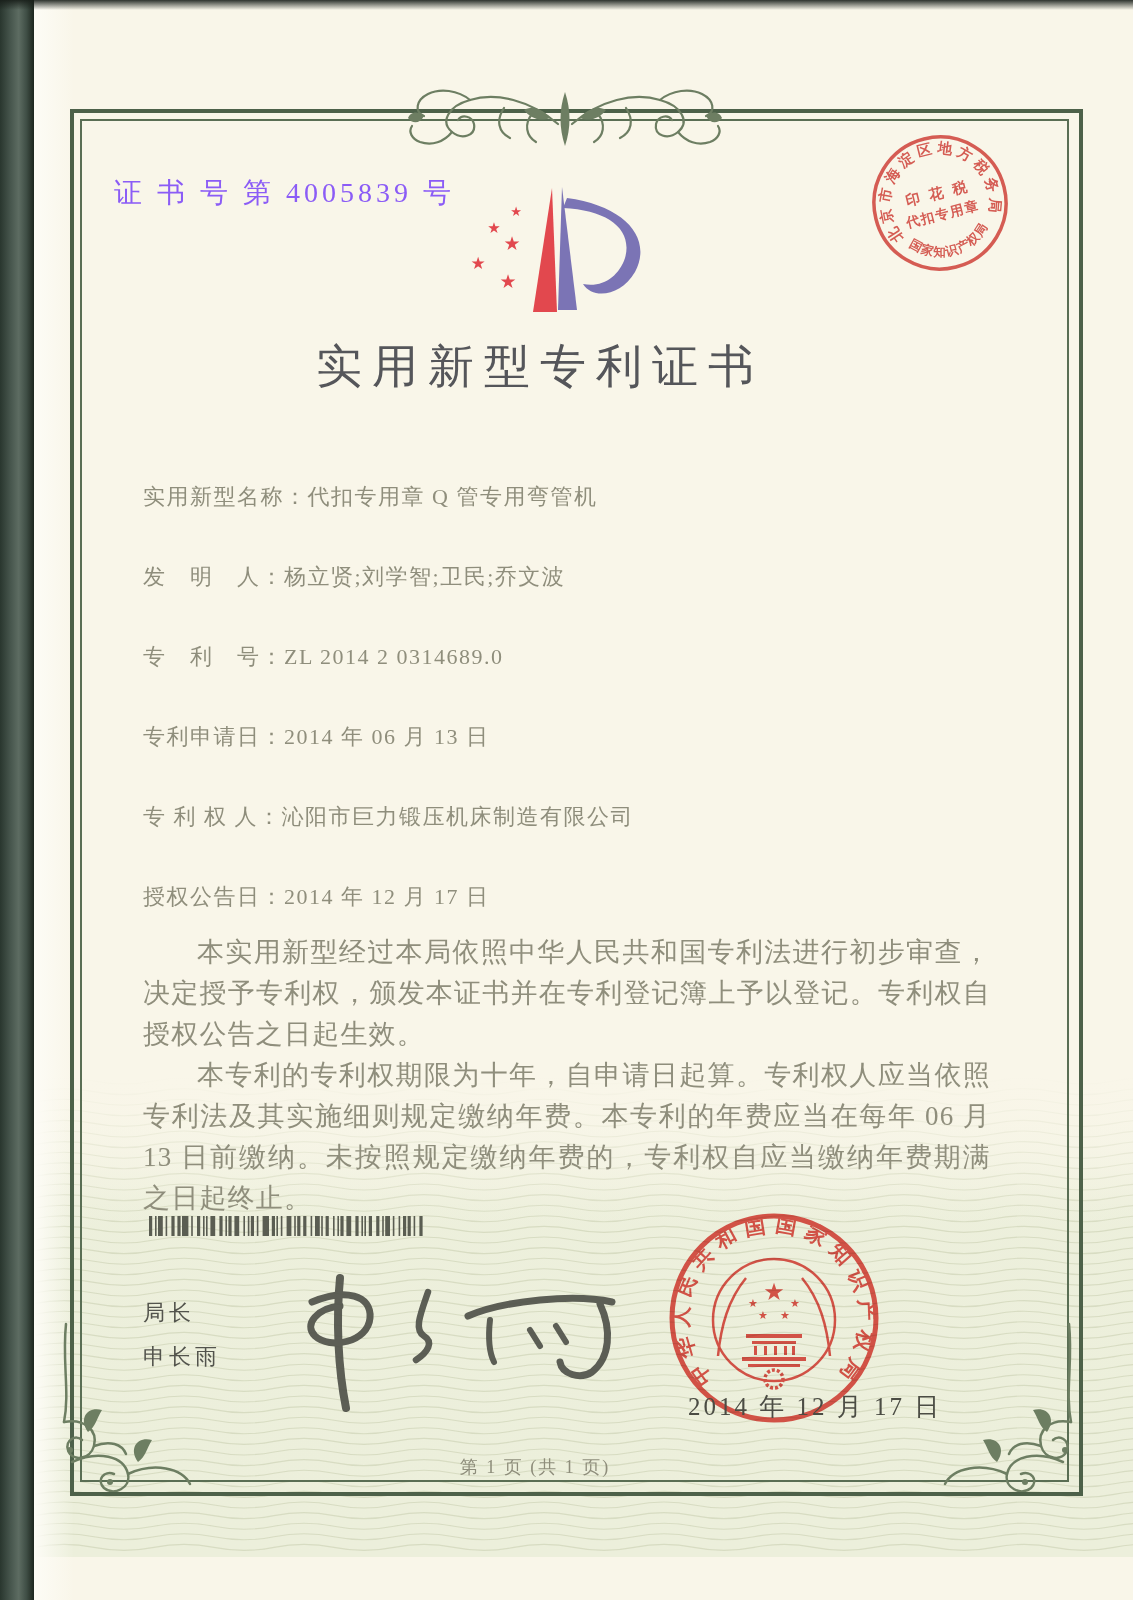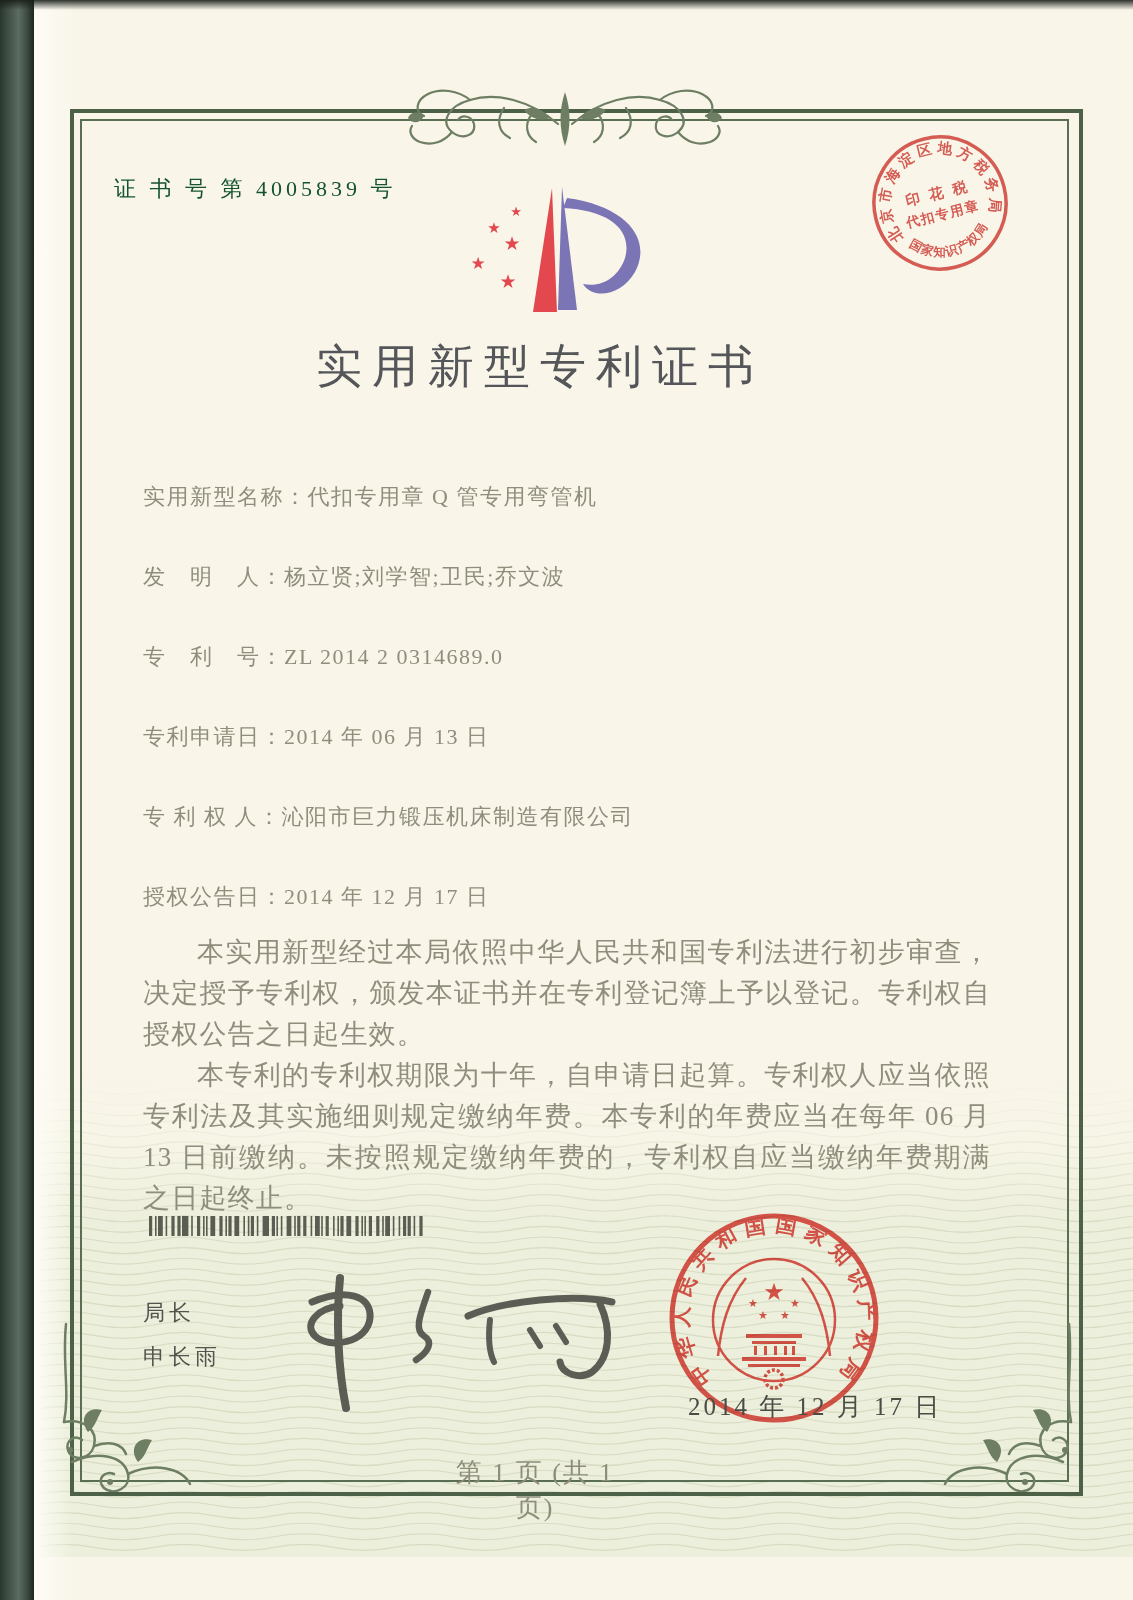--- a/index.html
+++ b/index.html
@@ -15,32 +15,32 @@
     background:linear-gradient(90deg,#fdfcf6,rgba(253,252,246,0));}
   
   .tint{left:34px;top:1075px;width:1099px;height:482px;z-index:1;
     background:linear-gradient(180deg,rgba(236,239,219,0) 0%,rgba(236,239,219,.95) 130px,#ecefdb 100%);}
   .tint .fade{left:0;top:0;width:100%;height:150px;
     background:linear-gradient(180deg,#f9f6e9 0%,rgba(249,246,233,0) 100%);}
   
   .frame-outer{left:70px;top:109px;width:1005px;height:1379px;border:4px solid #4d6149;z-index:2;}
   .frame-inner{left:80px;top:119px;width:985px;height:1359px;border:2px solid #5a6e54;z-index:2;}
   
-  .cert-no{left:114px;top:174px;font-size:22px;letter-spacing:4px;color:#14532d;z-index:5;}
+  .cert-no{left:114px;top:174px;font-size:28px;letter-spacing:4px;color:#8b5cf6;z-index:5;}
   .title{left:70px;top:336px;width:940px;text-align:center;font-size:46px;font-weight:normal;
     letter-spacing:10px;color:#55565a;z-index:5;}
   .fields{left:143px;top:482px;z-index:5;}
   .field-row{height:80px;font-size:22px;letter-spacing:1.5px;color:#8f8e7c;white-space:nowrap;}
   .paras{left:143px;top:932px;width:848px;z-index:5;font-size:27px;line-height:41px;
     letter-spacing:1.2px;color:#8f8e7c;text-align:justify;}
   .paras p{margin:0;text-indent:2em;}
   .signer{left:143px;top:1298px;z-index:5;font-size:22px;color:#53544d;letter-spacing:4px;}
   .signer div{height:44px;}
   .issue-date{left:688px;top:1390px;font-size:25px;letter-spacing:3px;color:#4b4c44;z-index:8;}
-  .footer{left:440px;top:1455px;width:190px;text-align:center;font-size:26px;
+  .footer{left:440px;top:1455px;width:190px;text-align:center;font-size:18px;
     letter-spacing:2px;color:#8e8d7b;z-index:5;}
   .stamp{mix-blend-mode:multiply;opacity:.93;z-index:6;}
   .logo{left:455px;top:178px;z-index:5;}
   svg text{font-family:"Liberation Serif",serif;}
   .sig{left:0;top:0;width:1133px;height:1600px;z-index:7;pointer-events:none;}
   .orn{z-index:3;}
 </style>
 </head>
 <body>
 

